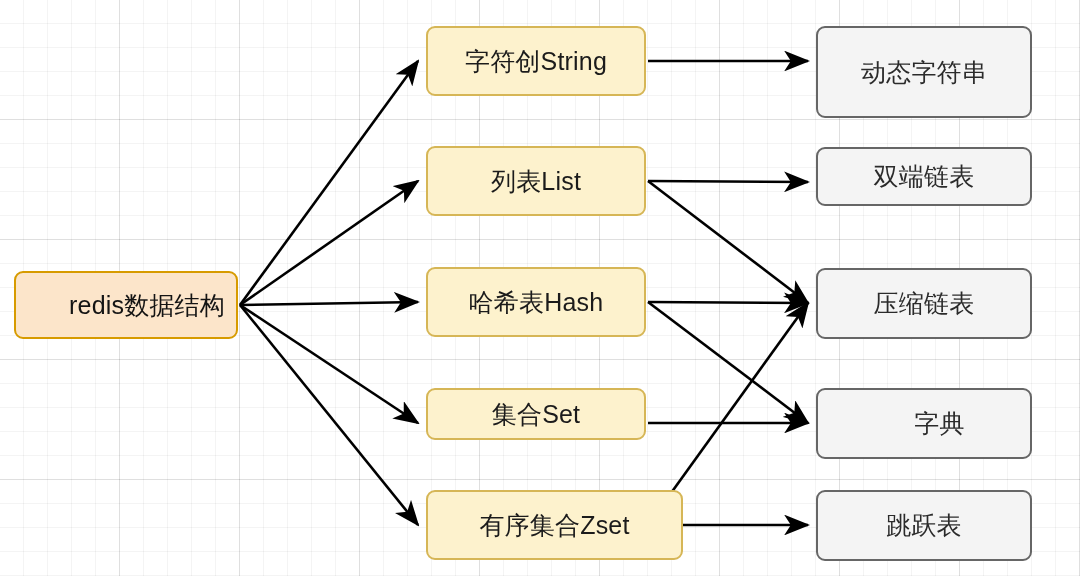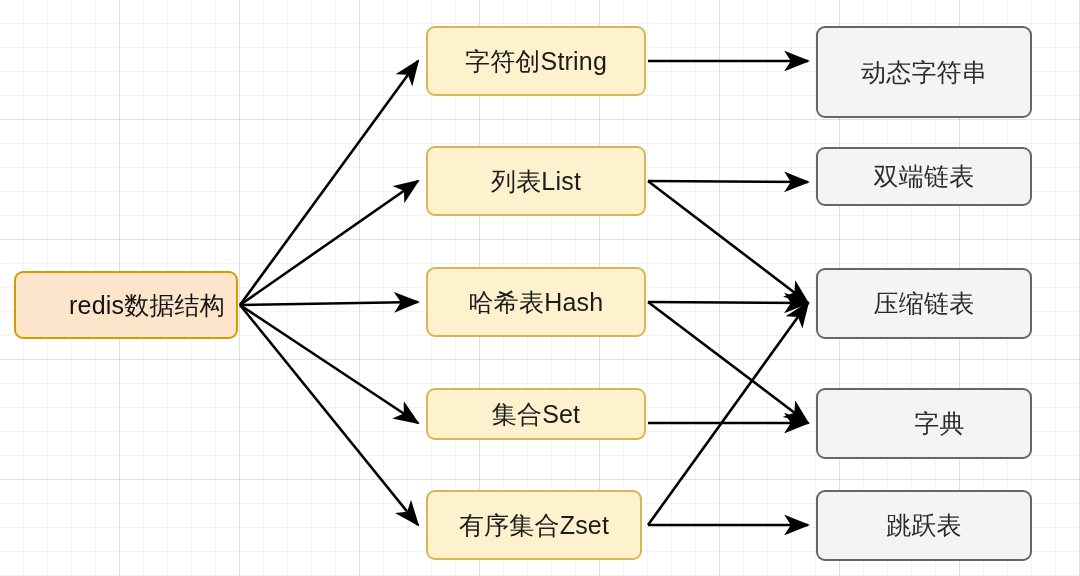--- a/index.html
+++ b/index.html
@@ -110,21 +110,21 @@
   </div>
   <div class="node type" style="left: 426px; top: 146px; width: 220px; height: 70px; background: rgb(253, 242, 205); border-color: rgb(214, 182, 86);">
     <span>列表List</span>
   </div>
   <div class="node type" style="left: 426px; top: 267px; width: 220px; height: 70px; background: rgb(253, 242, 205); border-color: rgb(214, 182, 86);">
     <span>哈希表Hash</span>
   </div>
   <div class="node type" style="left: 426px; top: 388px; width: 220px; height: 52px; background: rgb(253, 242, 205); border-color: rgb(214, 182, 86);">
     <span>集合Set</span>
   </div>
-  <div class="node type" style="left: 426px; top: 490px; width: 216px; height: 70px; background: rgb(253, 242, 205); border-color: rgb(214, 182, 86);">
+  <div class="node type" style="left: 426px; top: 490px; width: 257px; height: 70px; background: rgb(253, 242, 205); border-color: rgb(214, 182, 86);">
     <span>有序集合Zset</span>
   </div>
 
   <div class="node impl" style="left: 816px; top: 26px; width: 216px; height: 92px; background: rgb(244, 244, 244); border-color: rgb(102, 102, 102);">
     <span>动态字符串</span>
   </div>
   <div class="node impl" style="left: 816px; top: 147px; width: 216px; height: 59px; background: rgb(244, 244, 244); border-color: rgb(102, 102, 102);">
     <span>双端链表</span>
   </div>
   <div class="node impl" style="left: 816px; top: 268px; width: 216px; height: 71px; background: rgb(244, 244, 244); border-color: rgb(102, 102, 102);">

